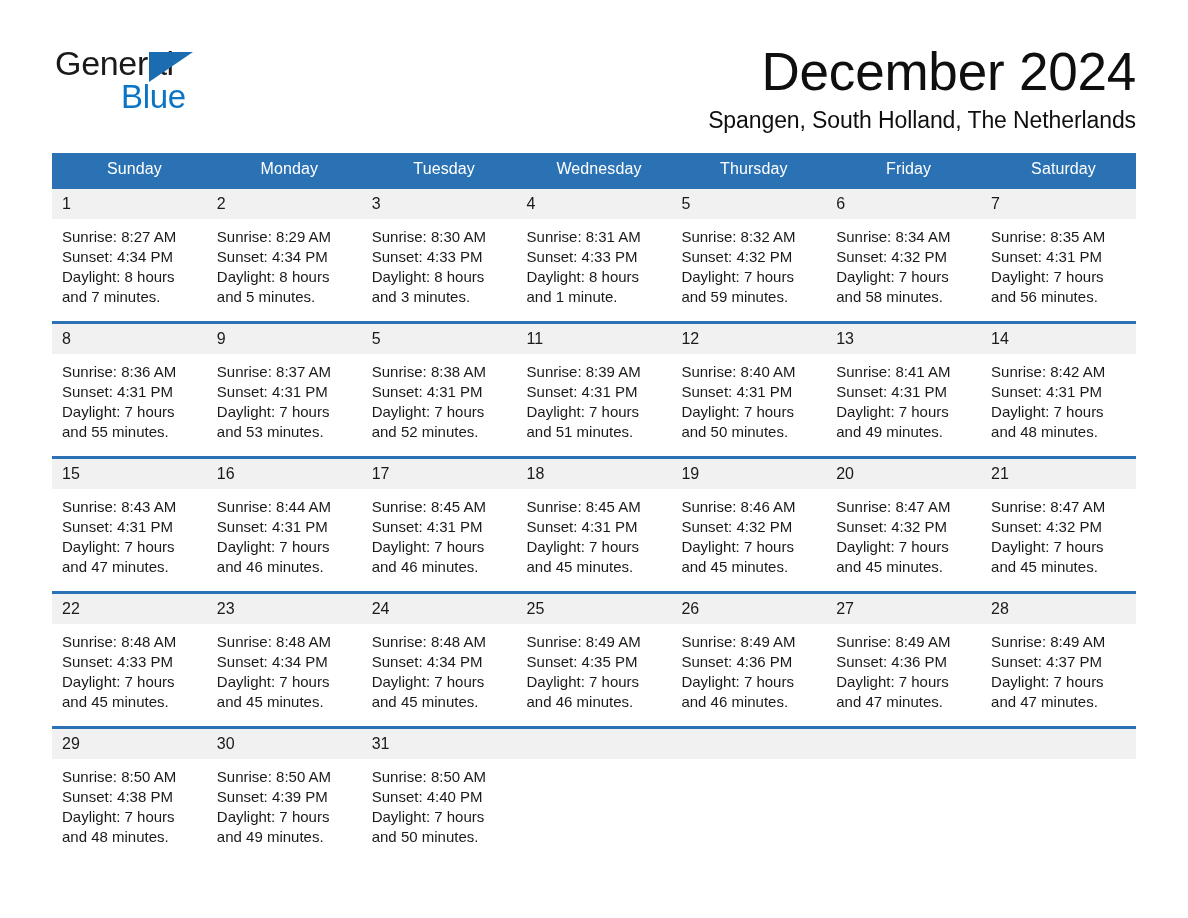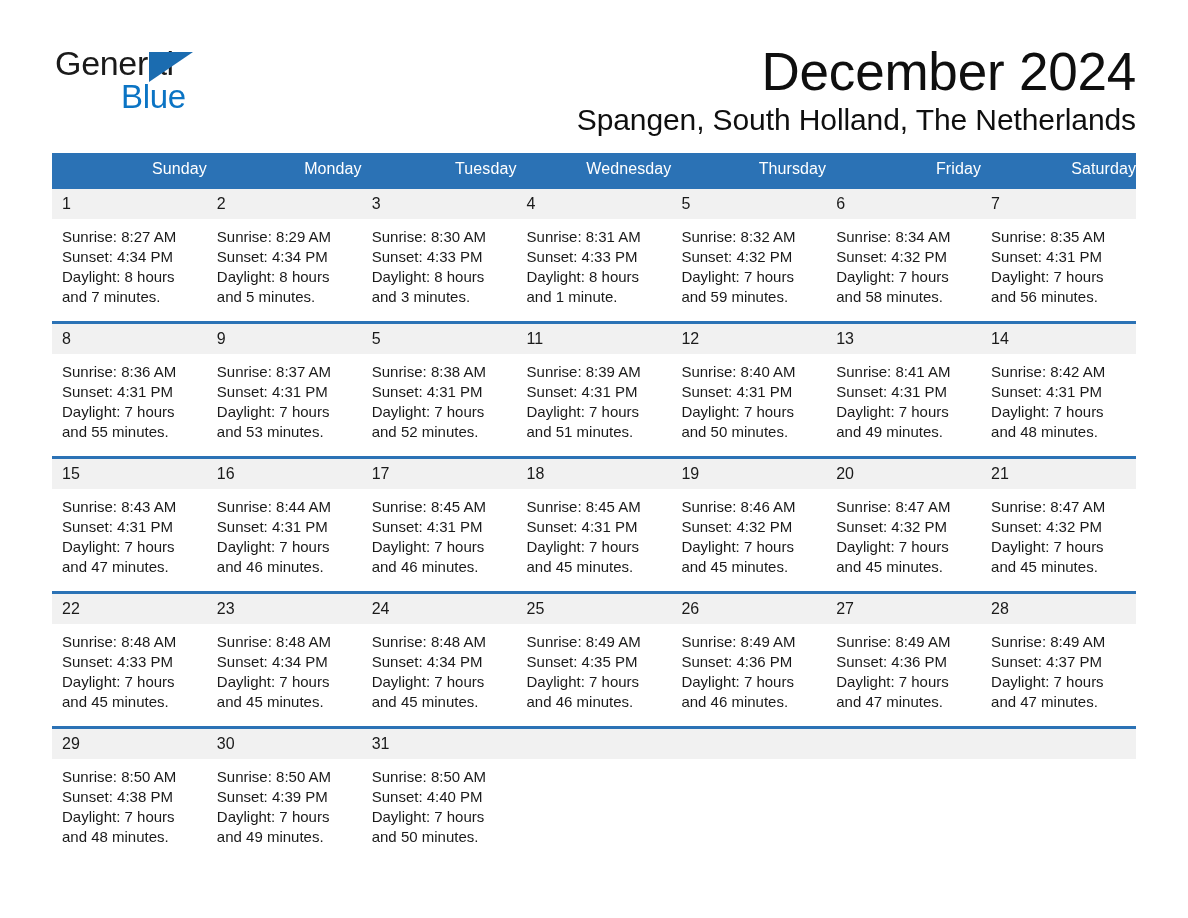--- a/index.html
+++ b/index.html
@@ -68,21 +68,21 @@
   }
   .cal-title {
     font-size: 53px;
     line-height: 48px;
     color: #0f0f0f;
     font-weight: normal;
     margin: 0;
     letter-spacing: -0.2px;
   }
   .cal-subtitle {
-    font-size: 30px;
+    font-size: 23px;
     line-height: 32px;
     color: #0f0f0f;
     margin: 8px 0 0 0;
     font-weight: normal;
     letter-spacing: -0.1px;
   }
 
   
   .cal-wrap {
     padding: 0 52px 0 52px;
@@ -92,21 +92,21 @@
   table.calendar {
     width: 1084px;
     border-collapse: collapse;
     table-layout: fixed;
   }
   table.calendar th {
     background: #2b72b5;
     color: #ffffff;
     font-weight: normal;
     font-size: 16px;
-    text-align: right;
+    text-align: center;
     padding: 7px 0 8px 10px;
     height: 17px;
     letter-spacing: 0.1px;
   }
   td.daycell {
     vertical-align: top;
     padding: 0;
     width: 154.85px;
     border-top: 3px solid #2b72b5;
   }

